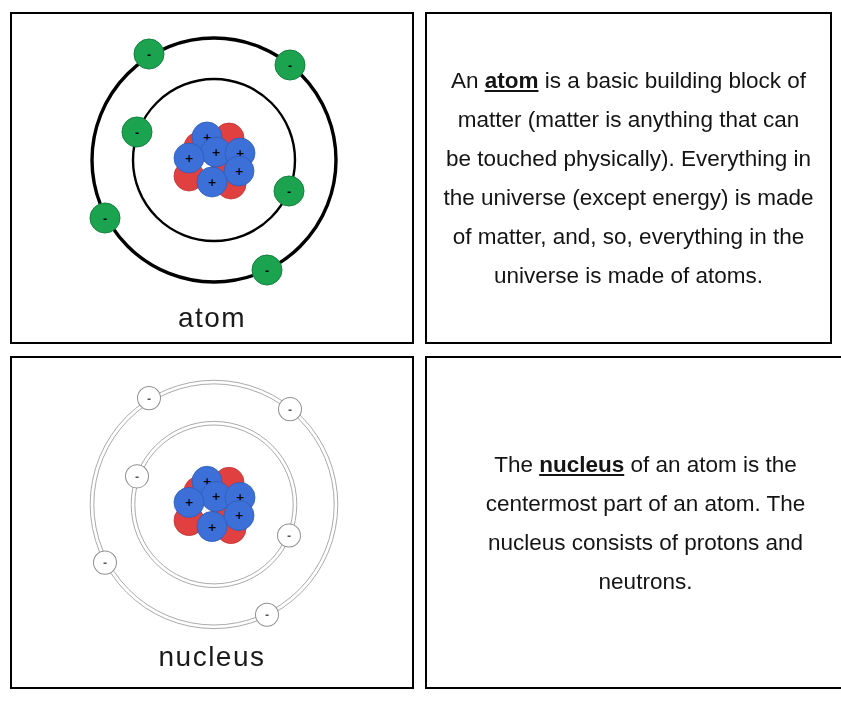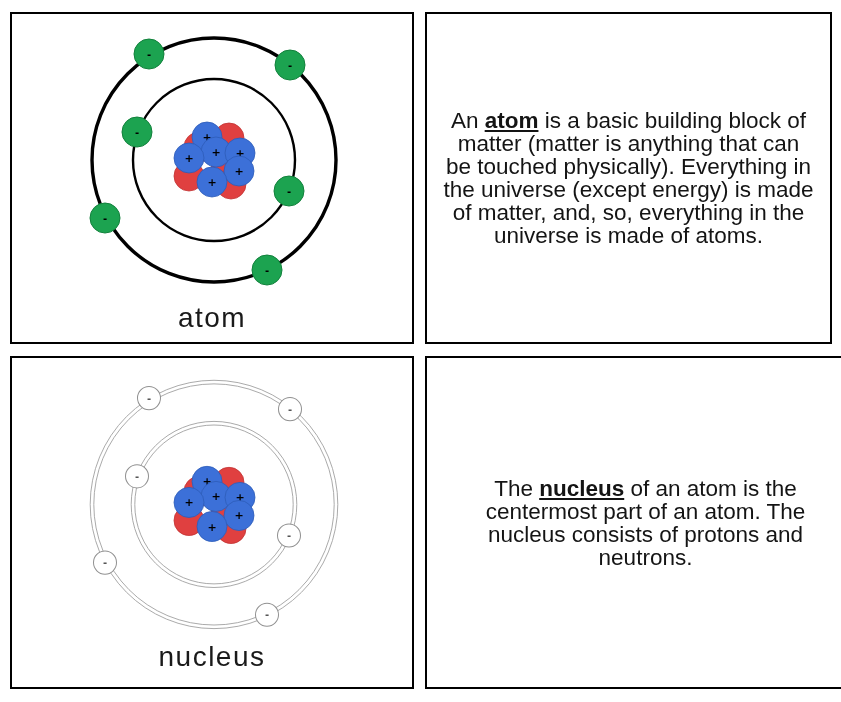--- a/index.html
+++ b/index.html
@@ -9,21 +9,21 @@
   .card-tl{left:10px;top:12px;width:404px;height:332px;}
   .card-tr{left:425px;top:12px;width:407px;height:332px;}
   .card-bl{left:10px;top:356px;width:404px;height:333px;}
   .card-br{left:425px;top:356px;width:441px;height:333px;}
   .diagram-svg{position:absolute;left:0;top:0;width:100%;height:100%;}
   .card-label{position:absolute;left:0;right:0;text-align:center;
               font-size:28px;letter-spacing:1.5px;color:#1a1a1a;font-weight:400;}
   .label-atom{bottom:8px;}
   .label-nucleus{bottom:14px;}
   .text-card{display:flex;align-items:center;justify-content:center;text-align:center;}
-  .text-card p{margin:0;max-width:372px;font-size:22.5px;line-height:23px;color:#141414;}
+  .text-card p{margin:0;max-width:372px;font-size:22.5px;line-height:39px;color:#141414;}
   .kw{font-weight:bold;text-decoration:underline;}
   svg text{font-family:"DejaVu Sans",sans-serif;}
 </style>
 </head>
 <body>
 
 <div class="sheet">
 
   <div class="card card-tl">
     <svg id="svg-atom" class="diagram-svg" viewBox="0 0 400 328" preserveAspectRatio="none">

